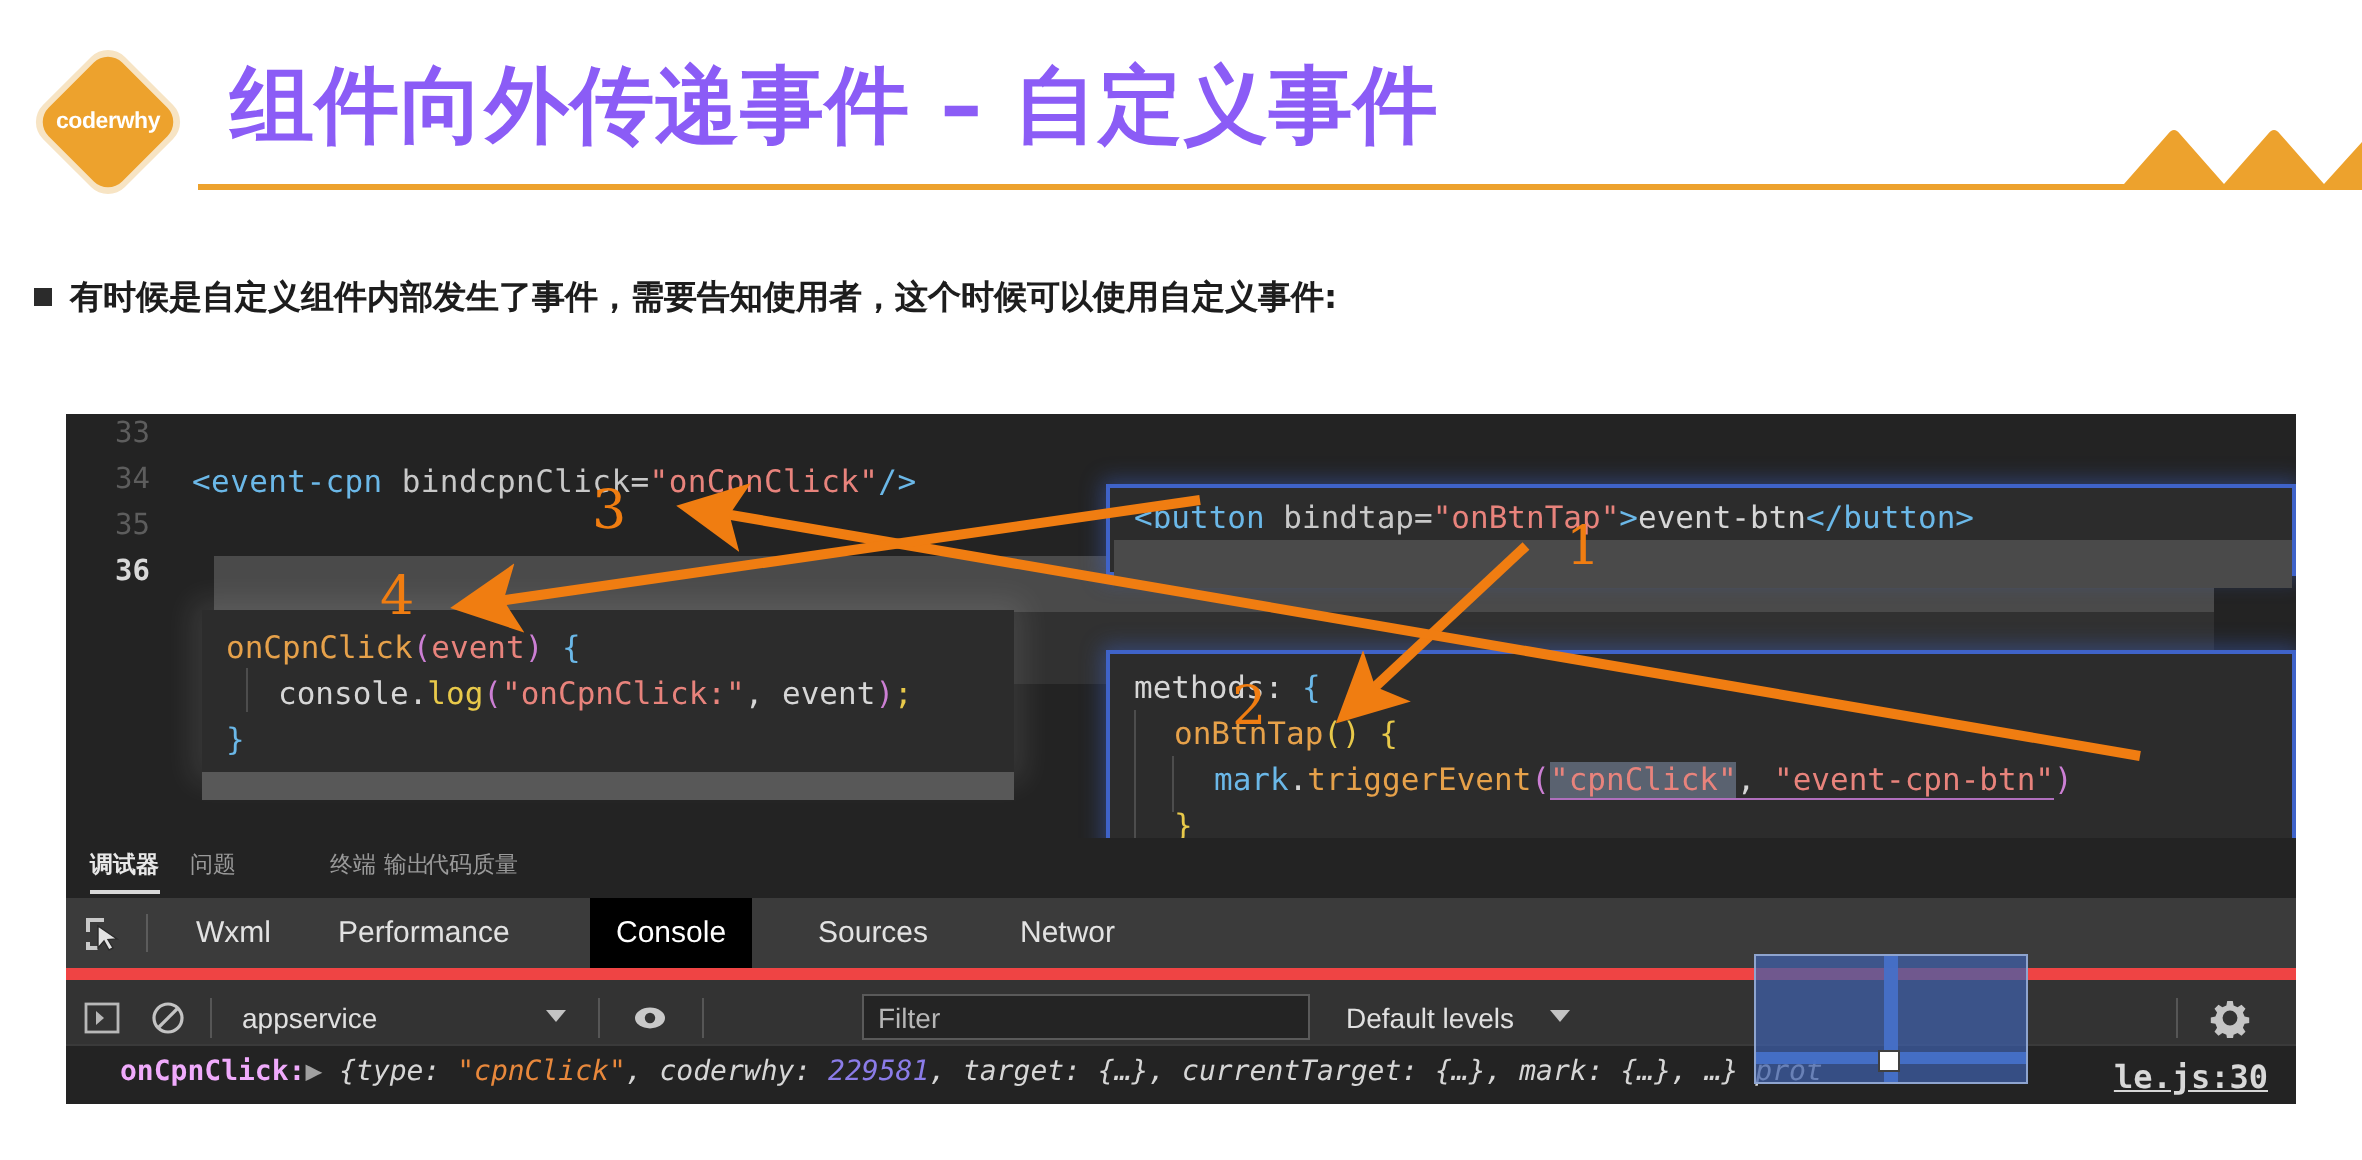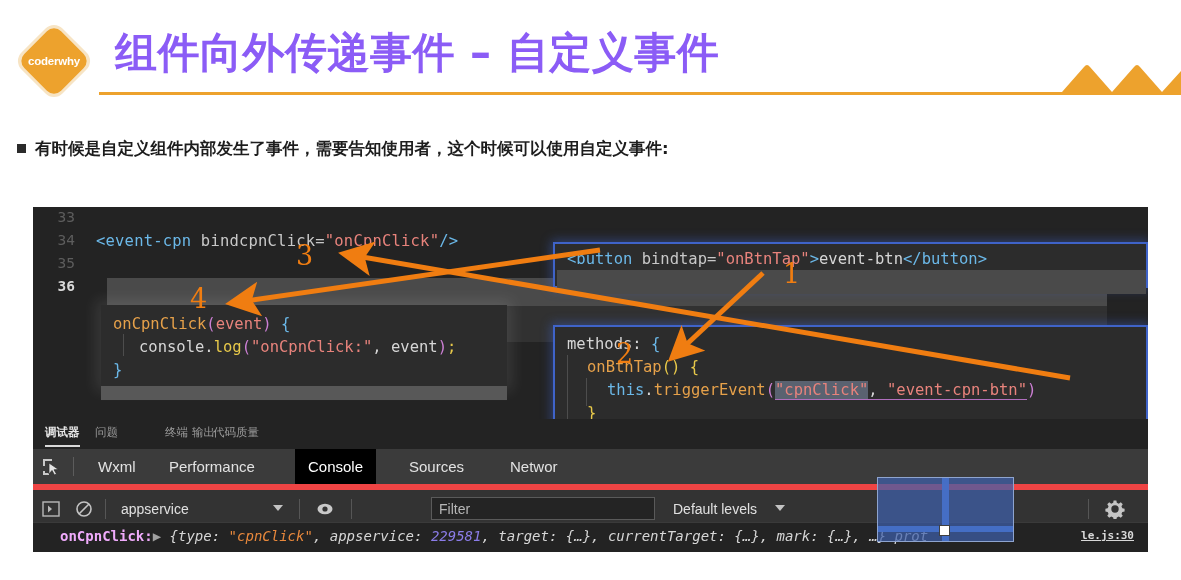--- a/index.html
+++ b/index.html
@@ -355,21 +355,21 @@
   }
   .log-label { color: #f0abfc; font-style: normal; font-weight: bold; }
   .log-arrow { color: #a0a0a0; font-style: normal; }
   .log-obj   { color: #d6d6d6; }
   .log-str   { color: #e8883c; }
   .log-num   { color: #8b7ce8; }
   .log-src {
     position: absolute;
     right: 14px; top: 6px;
     font-family: "DejaVu Sans Mono", "Liberation Mono", monospace;
-    font-size: 11px;
+    font-size: 16px;
     color: #d8d8d8;
     text-decoration: underline;
     font-weight: bold;
   }
 
   
   .sel-overlay {
     position: absolute;
     left: 877px; top: 477px;
     width: 137px; height: 65px;
@@ -461,21 +461,21 @@
       <div class="box-wxml">
         <div class="code-lines" style="top:4px;"><span class="tok-tag">&lt;button</span><span class="tok-attr"> bindtap=</span><span class="tok-str">"onBtnTap"</span><span class="tok-tag">&gt;</span><span class="tok-plain">event-btn</span><span class="tok-tag">&lt;/button&gt;</span></div>
         <div class="strip"></div>
       </div>
 
       <div class="box-js">
         <div class="indent-guide" style="left:12px; top:28px; height:74px;"></div>
         <div class="indent-guide" style="left:31px; top:51px; height:28px;"></div>
         <div class="code-lines" style="top:6px;"><span class="tok-prop">methods</span><span class="tok-plain">: </span><span class="tok-brace2">{</span>
 <span style="padding-left:20px;"></span><span class="tok-fn">onBtnTap</span><span class="tok-brace">()</span><span class="tok-brace"> {</span>
-<span style="padding-left:40px;"></span><span class="tok-kw">this</span><span class="tok-plain">.</span><span class="tok-fn">triggerEvent</span><span class="tok-paren">(</span><span class="tok-str sel-hl">"cpnClick"</span><span class="tok-plain underline-pink">, </span><span class="tok-str underline-pink">"event-cpn-btn"</span><span class="tok-paren">)</span>
+<span style="padding-left:40px;"></span><span class="tok-kw">mark</span><span class="tok-plain">.</span><span class="tok-fn">triggerEvent</span><span class="tok-paren">(</span><span class="tok-str sel-hl">"cpnClick"</span><span class="tok-plain underline-pink">, </span><span class="tok-str underline-pink">"event-cpn-btn"</span><span class="tok-paren">)</span>
 <span style="padding-left:20px;"></span><span class="tok-brace">}</span>
 <span class="tok-brace2">}</span></div>
       </div>
     </div>
 
     <div class="panel-tabs">
       <div class="panel-tab active" style="left:12px;">调试器</div>
       <div class="panel-tab" style="left:62px;">问题</div>
       <div class="panel-tab" style="left:113px;margin-left:46px;">输出</div>
       <div class="panel-tab" style="left:132px;">终端</div>
@@ -516,21 +516,21 @@
       <div class="ct-filter">Filter</div>
       <div class="ct-select" style="left:640px;">Default levels</div>
       <div class="ct-caret" style="left:742px;"></div>
       <div class="ct-sep" style="left:1055px;"></div>
       <svg class="ct-gear" viewBox="0 0 20 20">
         <path d="M10 6.3 A3.7 3.7 0 1 0 10 13.7 A3.7 3.7 0 1 0 10 6.3 Z M8.6 1.5 h2.8 l0.4 2.3 l2 0.85 l1.95 -1.3 l2 2 l-1.3 1.95 l0.85 2 l2.3 0.4 v2.8 l-2.3 0.4 l-0.85 2 l1.3 1.95 l-2 2 l-1.95 -1.3 l-2 0.85 l-0.4 2.3 h-2.8 l-0.4 -2.3 l-2 -0.85 l-1.95 1.3 l-2 -2 l1.3 -1.95 l-0.85 -2 l-2.3 -0.4 v-2.8 l2.3 -0.4 l0.85 -2 l-1.3 -1.95 l2 -2 l1.95 1.3 l2 -0.85 Z" fill="#c5c5c5" fill-rule="evenodd"></path>
       </svg>
     </div>
 
     <div class="log-row">
-      <div class="log-text"><span class="log-label">onCpnClick:</span><span class="log-arrow">▶</span><span class="log-obj"> {type: </span><span class="log-str">"cpnClick"</span><span class="log-obj">, appservice: </span><span class="log-num">229581</span><span class="log-obj">, target: {…}, currentTarget: {…}, mark</span><span class="log-obj">: {…}, …} prot</span></div>
+      <div class="log-text"><span class="log-label">onCpnClick:</span><span class="log-arrow">▶</span><span class="log-obj"> {type: </span><span class="log-str">"cpnClick"</span><span class="log-obj">, coderwhy: </span><span class="log-num">229581</span><span class="log-obj">, target: {…}, currentTarget: {…}, mark</span><span class="log-obj">: {…}, …} prot</span></div>
       <div class="log-src">le.js:30</div>
     </div>
   </div>
 
   <div class="sel-overlay">
     <div class="vline"></div>
     <div class="hline"></div>
     <div class="handle"></div>
   </div>
 

